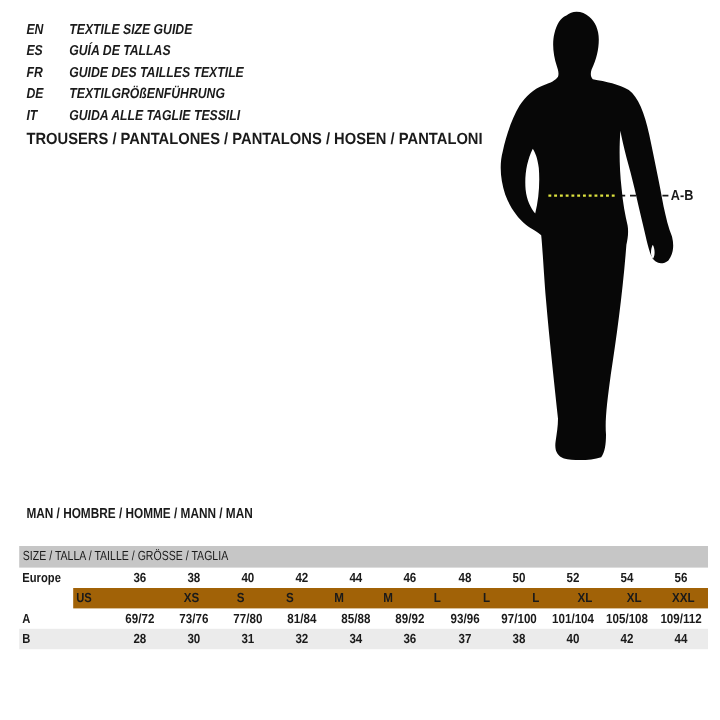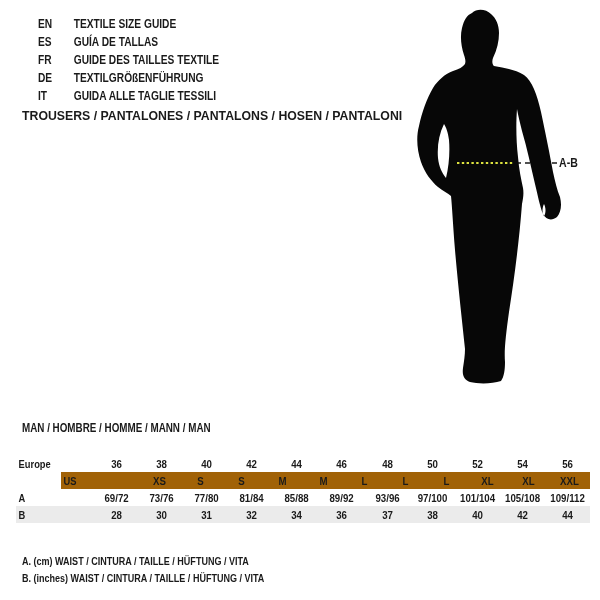--- a/index.html
+++ b/index.html
@@ -1,21 +1,21 @@
 <!DOCTYPE html>
 <html><head>
 <meta charset="utf-8">
 <style>
   html,body{margin:0;padding:0;background:#fff;}
   .stage{
     position:relative;width:600px;height:600px;background:#ffffff;
     font-family:"Liberation Sans",sans-serif;color:#1a1a1a;overflow:hidden;
   }
   
-  .langs{position:absolute;left:38px;top:15px;}
+  .langs{position:absolute;left:22px;top:15px;font-style:italic;}
   .lrow{display:flex;align-items:center;height:17.9px;font-size:12px;font-weight:bold;
         transform:scaleX(.85);transform-origin:0 50%;white-space:nowrap;}
   .lcode{width:42px;flex:0 0 42px;}
   
   .cat{position:absolute;left:22px;top:108px;font-size:13.5px;font-weight:bold;
        transform:scaleX(.91);transform-origin:0 0;white-space:nowrap;}
   
   .figsvg{position:absolute;left:400px;top:0;width:200px;height:420px;}
   .ab{position:absolute;left:559px;top:156px;font-size:12px;font-weight:bold;
       transform:scaleX(.88);transform-origin:0 0;white-space:nowrap;}
@@ -116,20 +116,23 @@
              Z" fill="#070707"></path>
 
     <line x1="57" y1="163" x2="114" y2="163" stroke-width="1.8" stroke-dasharray="2.4 2.4" stroke="#dde23f"></line>
   </svg>
 
   <span class="ab">A-B</span>
 
   <div class="man">MAN / HOMBRE / HOMME / MANN / MAN</div>
 
   <div class="table">
+    <div class="thead" style="background: rgb(198, 198, 198);">
+      <span>SIZE / TALLA / TAILLE / GRÖSSE / TAGLIA</span>
+    </div>
     <div class="tbody">
         <div class="trow">
           <span class="rlabel">Europe</span>
           <span class="cell">36</span>
           <span class="cell">38</span>
           <span class="cell">40</span>
           <span class="cell">42</span>
           <span class="cell">44</span>
           <span class="cell">46</span>
           <span class="cell">48</span>
@@ -176,18 +179,14 @@
           <span class="cell">36</span>
           <span class="cell">37</span>
           <span class="cell">38</span>
           <span class="cell">40</span>
           <span class="cell">42</span>
           <span class="cell">44</span>
         </div>
       </div>
   </div>
 
-  <div class="notes">
-    <div class="note">A. (cm) WAIST / CINTURA / TAILLE / HÜFTUNG / VITA</div>
-    <div class="note">B. (inches) WAIST / CINTURA / TAILLE / HÜFTUNG / VITA</div>
-  </div>
 
 </div>
 
 </body></html>

